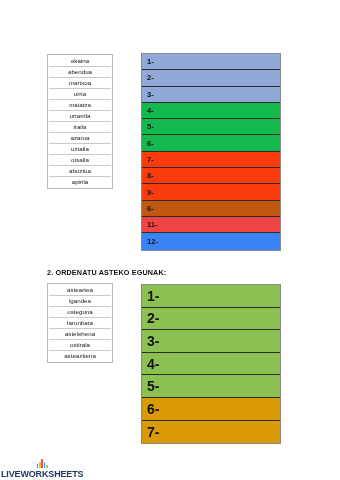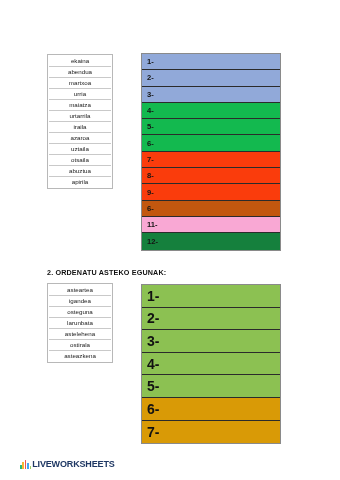--- a/index.html
+++ b/index.html
@@ -93,25 +93,26 @@
   #barstack-days .bar-label {
     font-size: 14px;
     font-weight: bold;
     color: #121212;
     letter-spacing: 0px;
   }
 
   
   #footer-logo {
     position: absolute;
-    left: 20px;
+    left: 1px;
     top: 459px;
     display: flex;
     align-items: center;
     gap: 1px;
+    flex-direction: column;
   }
   #logo-mark {
     display: inline-flex;
     align-items: flex-end;
     gap: 0.7px;
     height: 9px;
   }
   #logo-mark i {
     display: block;
     width: 1.7px;
@@ -176,24 +177,24 @@
       </div>
       <div class="bar" style="background: rgb(250, 60, 12);">
         <span class="bar-label">8-</span>
       </div>
       <div class="bar" style="background: rgb(250, 60, 12);">
         <span class="bar-label">9-</span>
       </div>
       <div class="bar" style="background: rgb(194, 87, 15);">
         <span class="bar-label">6-</span>
       </div>
-      <div class="bar" style="background: #f9a8d4;">
+      <div class="bar" style="background: #ef4444;">
         <span class="bar-label">11-</span>
       </div>
-      <div class="bar" style="background: #15803d;">
+      <div class="bar" style="background: #3b82f6;">
         <span class="bar-label">12-</span>
       </div>
     </div>
 
   <div class="section-heading" id="heading-2">2. ORDENATU ASTEKO EGUNAK:</div>
 
   <div class="wordbank" id="wordbank-days">
       <span class="word-cell">asteartea</span>
       <span class="word-cell">igandea</span>
       <span class="word-cell">osteguna</span>

